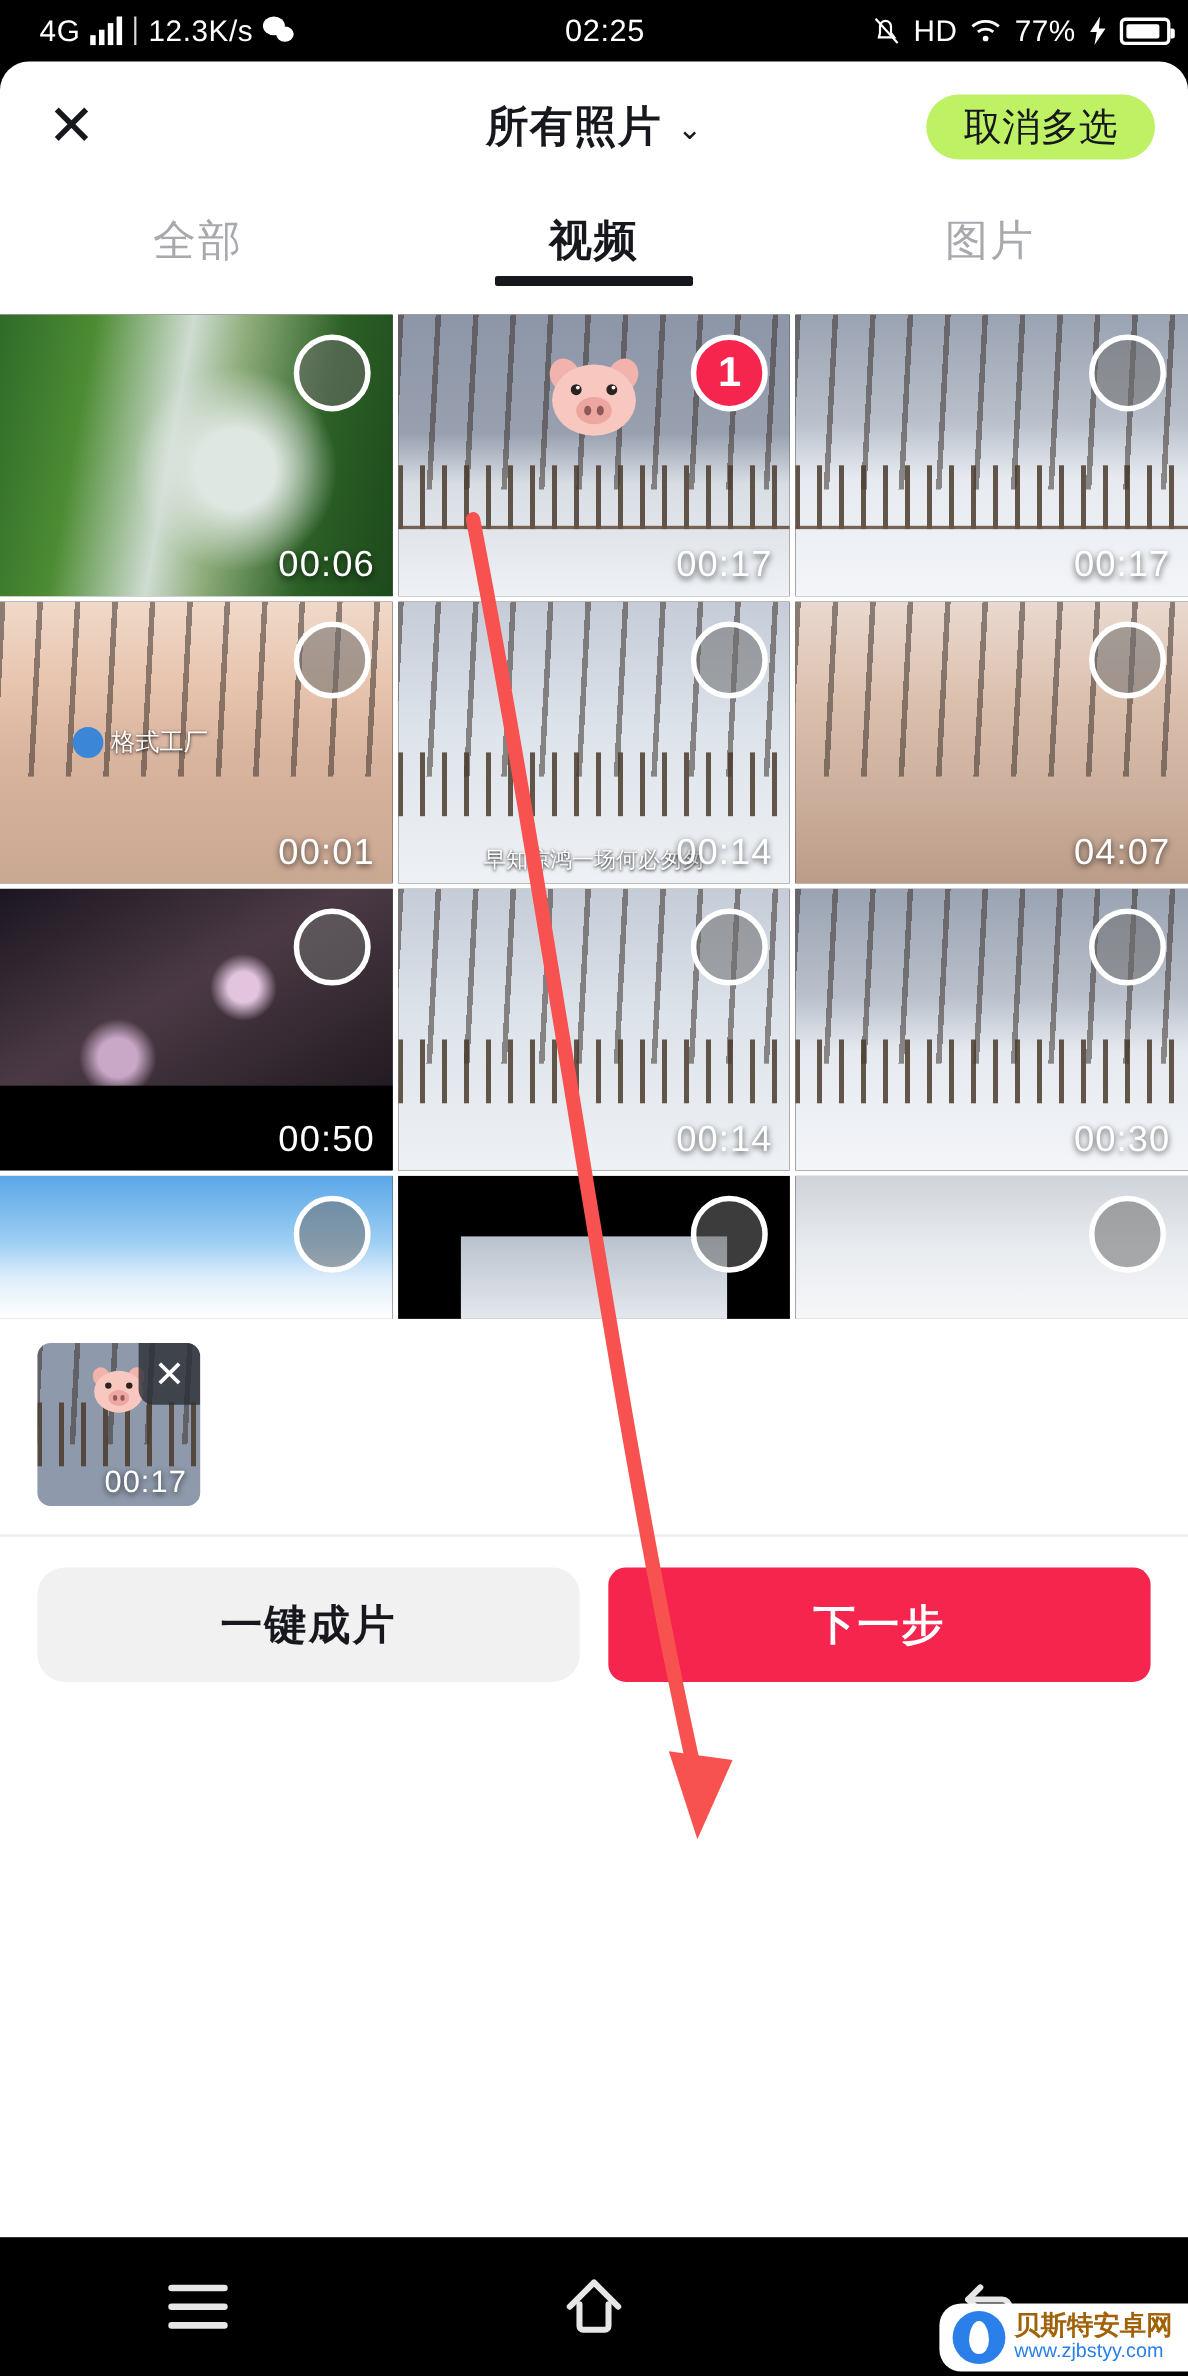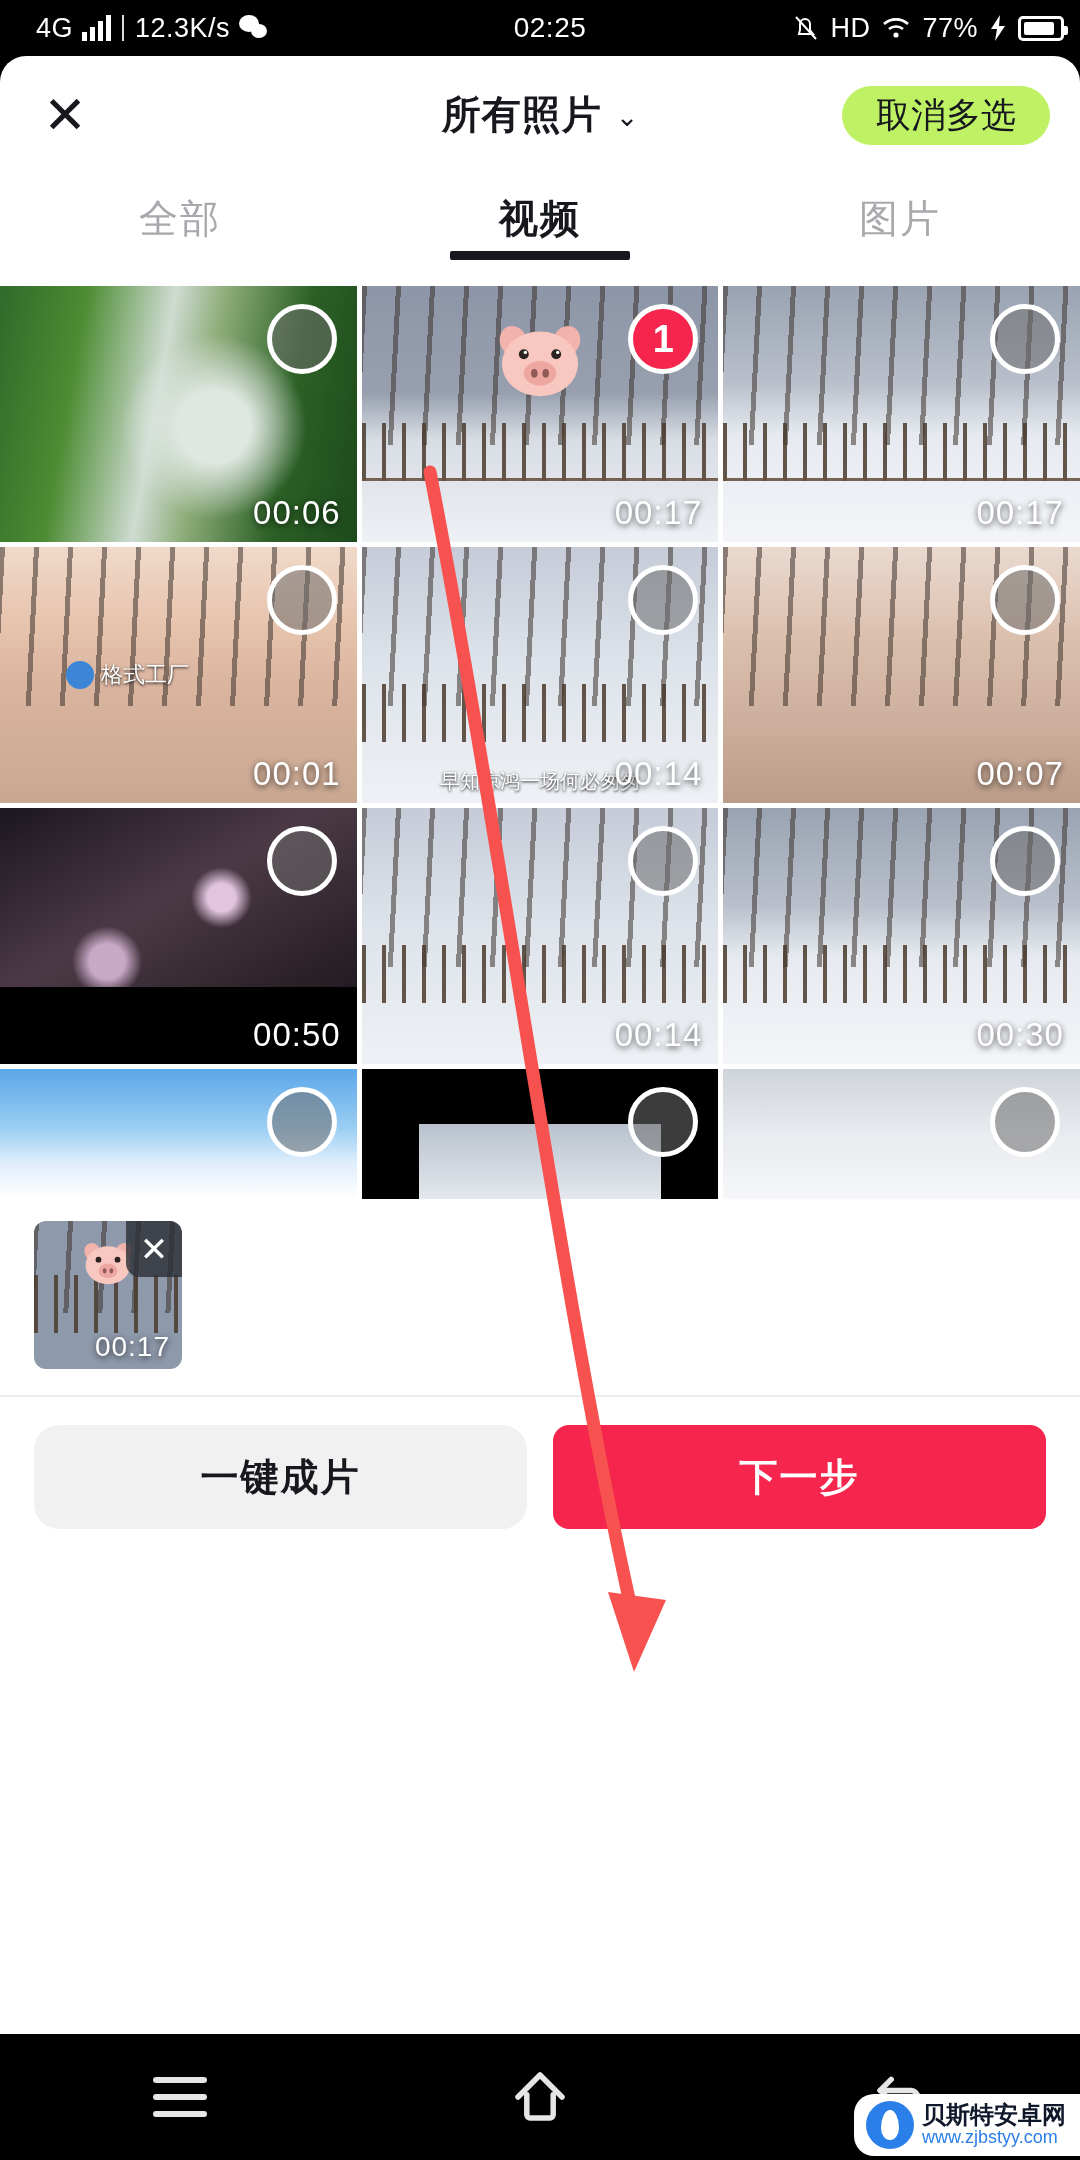--- a/index.html
+++ b/index.html
@@ -122,21 +122,21 @@
   .watermark{
     position:absolute;right:0;bottom:4px;background:#fff;border-radius:20px 0 0 20px;
     display:flex;align-items:center;gap:8px;padding:7px 14px 7px 12px;
   }
   .wm-logo{width:48px;height:48px;border-radius:50%;background:#2a7fe8;position:relative;flex:none;}
   .wm-logo:after{
     content:"";position:absolute;left:50%;top:9px;transform:translateX(-50%);
     width:18px;height:30px;background:#fff;border-radius:50% 50% 50% 50%/60% 60% 40% 40%;
   }
   .wm-txt{line-height:1.1;}
-  .wm-t1{font-size:24px;color:#0f172a;font-weight:700;}
+  .wm-t1{font-size:24px;color:#a16207;font-weight:700;}
   .wm-t2{font-size:18px;color:#2a7fe8;text-align:right;}
 
   
   .arrow{position:absolute;left:0;top:56px;width:1080px;height:1978px;pointer-events:none;}
 
   
   .a-waterfall{background:
      radial-gradient(circle at 60% 55%,#dfe7e2 0 14%,transparent 36%),
      linear-gradient(100deg,#2f6b2a 0%,#4d8c33 22%,#cfdcd2 44%,#8fae7c 56%,#2c6026 78%,#1d4a1c 100%);}
   .a-snowrail{background:
@@ -285,21 +285,21 @@
       <div class="cap">早知惊鸿一场何必匆匆</div>
       <div class="check"></div>
       <div class="dur">00:14</div>
     </div>
 
     <div class="cell">
       <div class="art a-sunset2">
         <div class="trees"></div>
       </div>
       <div class="check"></div>
-      <div class="dur">00:07</div>
+      <div class="dur">04:07</div>
     </div>
 
     <div class="cell">
       <div class="art a-blossom"></div>
       <div class="letterbox-bot"></div>
       <div class="check"></div>
       <div class="dur">00:50</div>
     </div>
 
     <div class="cell">

